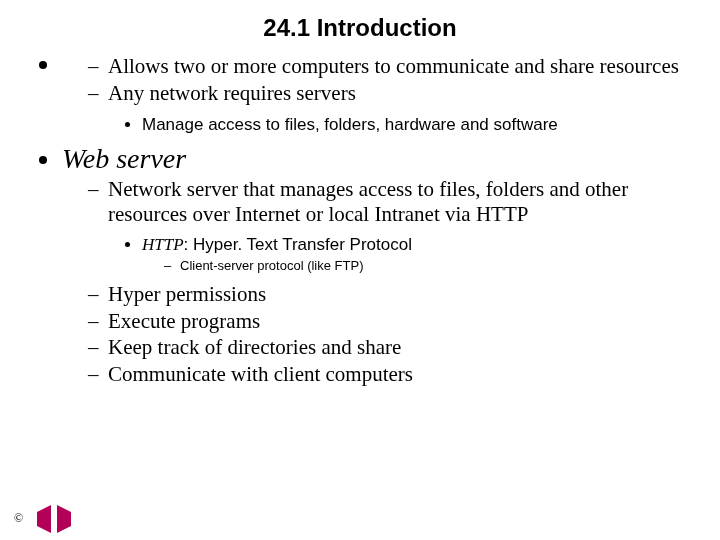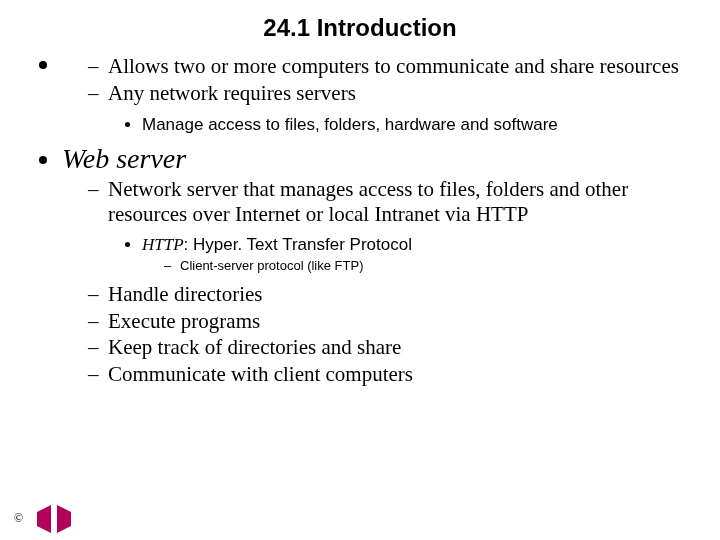--- a/index.html
+++ b/index.html
@@ -158,21 +158,21 @@
               <span class="italic">HTTP</span><span>: Hyper. Text Transfer Protocol</span>
               <ul class="l4">
                 <li>
                   <span>Client-server protocol (like FTP)</span>
                 </li>
               </ul>
             </li>
           </ul>
         </li>
         <li>
-          <span>Handle directories</span>
+          <span>Hyper permissions</span>
         </li>
         <li>
           <span>Execute programs</span>
         </li>
         <li>
           <span>Keep track of directories and share</span>
         </li>
         <li>
           <span>Communicate with client computers</span>
         </li>

